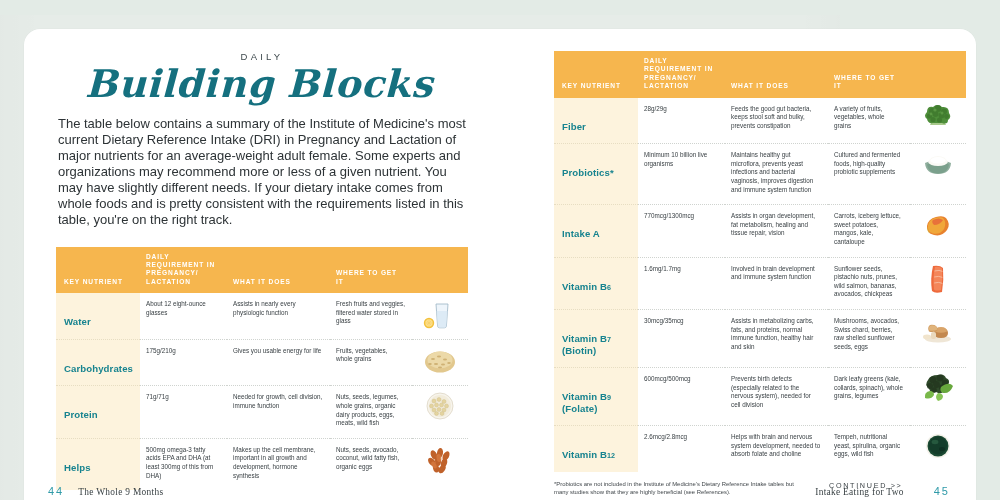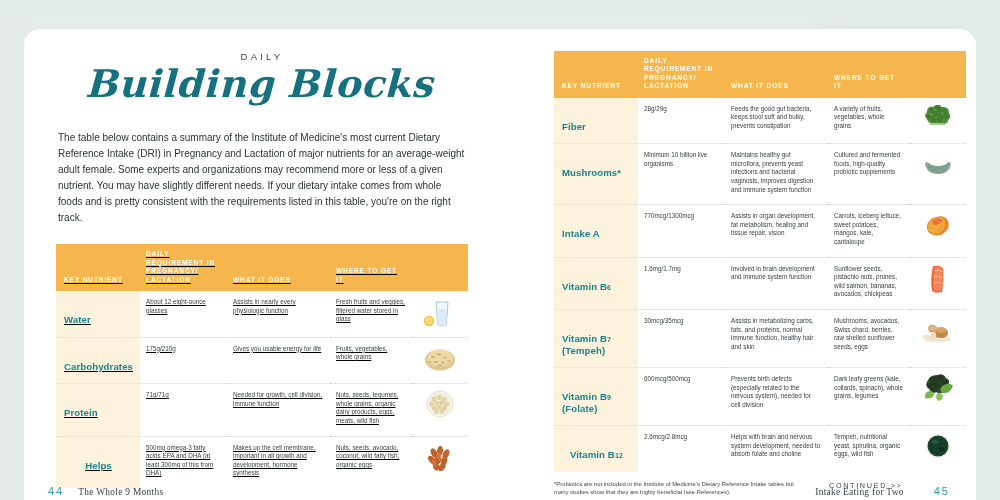--- a/index.html
+++ b/index.html
@@ -55,22 +55,22 @@
     font-style: italic;
     font-weight: 700;
     font-size: 38px;
     color: #15707f;
     letter-spacing: 0.5px;
     margin: 2px 0 0 0;
     line-height: 1.05;
     transform: skewX(-4deg);
   }
   .intro {
-    margin: 26px 2px 0 2px;
-    font-size: 10px;
+    margin: 12px 2px 0 2px;
+    font-size: 13px;
     line-height: 16.1px;
     color: #2d3336;
     font-family: "Liberation Sans", sans-serif;
   }
 
   
   .rightpage {
     position: absolute;
     left: 530px;
     top: 22px;
@@ -118,21 +118,21 @@
     background: #fdf3dd;
     color: #17838f;
     font-weight: 700;
     font-size: 9.6px;
     line-height: 11.5px;
     padding-left: 8px;
     padding-top: 23px;
     letter-spacing: 0.1px;
     border-bottom: 1px dotted #e7ddc2;
   }
-  .nut-table tbody tr:last-child td.name { border-bottom: none; text-align: center; }
+  .nut-table tbody tr:last-child td.name { border-bottom: none; }
   .nut-table tbody td.imgcell {
     padding: 3px 2px 6px 2px;
     text-align: center;
   }
   .sub { font-size: 7.2px; vertical-align: baseline; }
 
   .food {
     display: inline-block;
     width: 44px;
     height: 34px;
@@ -190,21 +190,21 @@
 <body>
 
 <div id="spread">
   <div id="page">
 
     <div class="leftpage">
       <div class="eyebrow">DAILY</div>
       <div class="script-title">Building Blocks</div>
       <p class="intro">The table below contains a summary of the Institute of Medicine's most current Dietary Reference Intake (DRI) in Pregnancy and Lactation of major nutrients for an average-weight adult female. Some experts and organizations may recommend more or less of a given nutrient. You may have slightly different needs. If your dietary intake comes from whole foods and is pretty consistent with the requirements listed in this table, you're on the right track.</p>
 
-      <table class="nut-table" style="margin-top:18px;text-decoration:underline;">
+      <table class="nut-table" style="margin-top:18px;">
         <colgroup>
           <col class="c-name">
             <col class="c-req">
             <col class="c-does">
             <col class="c-where">
             <col class="c-img">
         </colgroup>
         <thead>
           <tr>
             <th class="h-name">KEY NUTRIENT</th>
@@ -362,21 +362,21 @@
                       <circle cx="26" cy="12" r="1.5"></circle>
                       <circle cx="15" cy="13" r="1.4"></circle>
                   </g>
                 </svg>
               </span>
             </td>
           </tr>
 
           <tr>
             <td class="name">
-              <span>Mushrooms*</span>
+              <span>Probiotics*</span>
             </td>
             <td>Minimum 10 billion live organisms</td>
             <td>Maintains healthy gut microflora, prevents yeast infections and bacterial vaginosis, improves digestion and immune system function</td>
             <td>Cultured and fermented foods, high-quality probiotic supplements</td>
             <td class="imgcell">
               <span class="food">
                 <svg class="fd" width="44" height="34" viewBox="0 0 44 34">
                   <path d="M9 16 q13 -7 26 0 q-1 11 -13 11 q-12 0 -13 -11 Z" fill="#8fae9d"></path>
                   <path d="M11 17.5 q11 -5.5 22 0 q-1 9 -11 9 q-10 0 -11 -9 Z" fill="#7ba08c"></path>
                   <path d="M12 15 q3 -6 10 -6 q7 0 10 6 q-2 4 -10 4 q-8 0 -10 -4 Z" fill="#fbfaf6"></path>
@@ -423,21 +423,21 @@
                     <path d="M18.2 22 q5 -1.4 8.2 0.4"></path>
                   </g>
                 </svg>
               </span>
             </td>
           </tr>
 
           <tr>
             <td class="name">
               <span>Vitamin B<span class="sub">7</span></span><br>
-              <span>(Tempeh)</span>
+              <span>(Biotin)</span>
             </td>
             <td>30mcg/35mcg</td>
             <td>Assists in metabolizing carbs, fats, and proteins, normal immune function, healthy hair and skin</td>
             <td>Mushrooms, avocados, Swiss chard, berries, raw shelled sunflower seeds, eggs</td>
             <td class="imgcell">
               <span class="food">
                 <svg class="fd" width="44" height="34" viewBox="0 0 44 34">
                   <ellipse cx="22" cy="26" rx="13" ry="3.5" fill="#efe6d6"></ellipse>
                   <path d="M25 15 q7 0 7 5 q0 5 -7 5 q-7 0 -7 -5 q0 -5 7 -5 Z" fill="#c3884f"></path>
                   <path d="M25 14 q6 0 6 4.6 q-6 2.4 -12 0 q0 -4.6 6 -4.6 Z" fill="#d9a469"></path>

